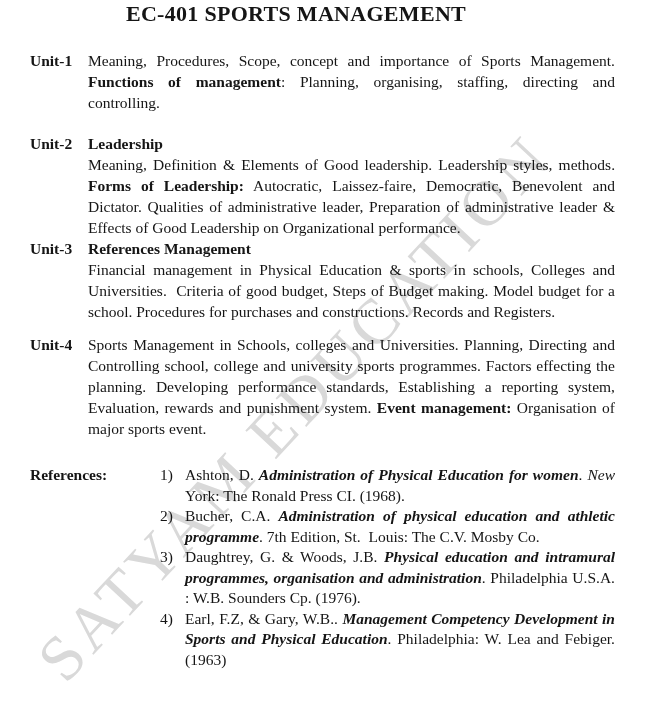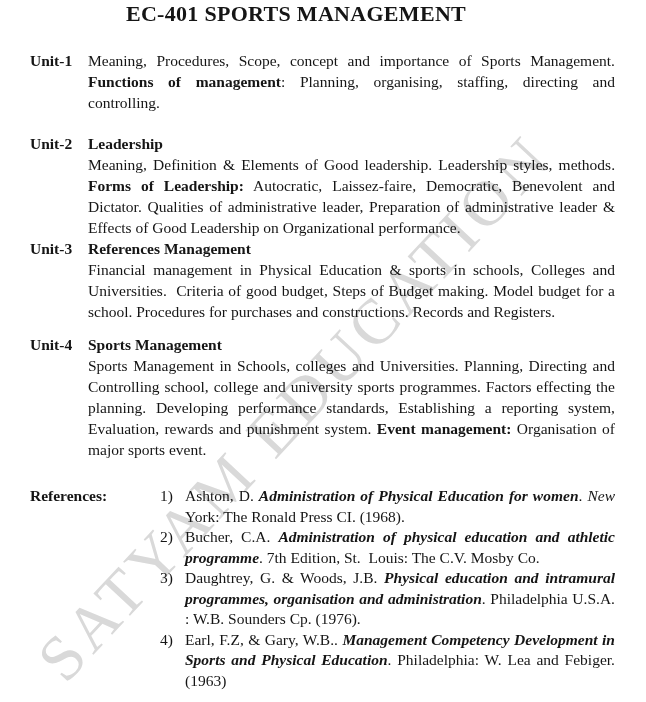--- a/index.html
+++ b/index.html
@@ -96,21 +96,20 @@
       <div class="unit-label">Unit-3</div>
       <div class="unit-content">
         <div class="unit-heading">References Management</div>
         <div class="unit-body"><span>Financial management in Physical Education &amp; sports in schools, Colleges and Universities. &nbsp;Criteria of good budget, Steps of Budget making. Model budget for a school. Procedures for purchases and constructions. Records and Registers.</span></div>
       </div>
     </div>
 
     <div class="unit unit-4">
       <div class="unit-label">Unit-4</div>
       <div class="unit-content">
-        <div class="unit-heading">Sports Management</div>
         <div class="unit-body"><span>Sports Management in Schools, colleges and Universities. Planning, Directing and Controlling school, college and university sports programmes. Factors effecting the planning. Developing performance standards, Establishing a reporting system, Evaluation, rewards and punishment system. </span><span class="seg-b">Event management:</span><span> Organisation of major sports event.</span></div>
       </div>
     </div>
 
     <div class="references">
       <div class="ref-label">References:</div>
       <div class="ref-list">
         <div class="ref-item">
           <div class="ref-num">1)</div>
           <div class="ref-text"><span>Ashton, D. </span><span class="seg-bi">Administration of Physical Education for women</span><span>. </span><span class="seg-i">New</span><span> York: The Ronald Press CI. (1968).</span></div>

